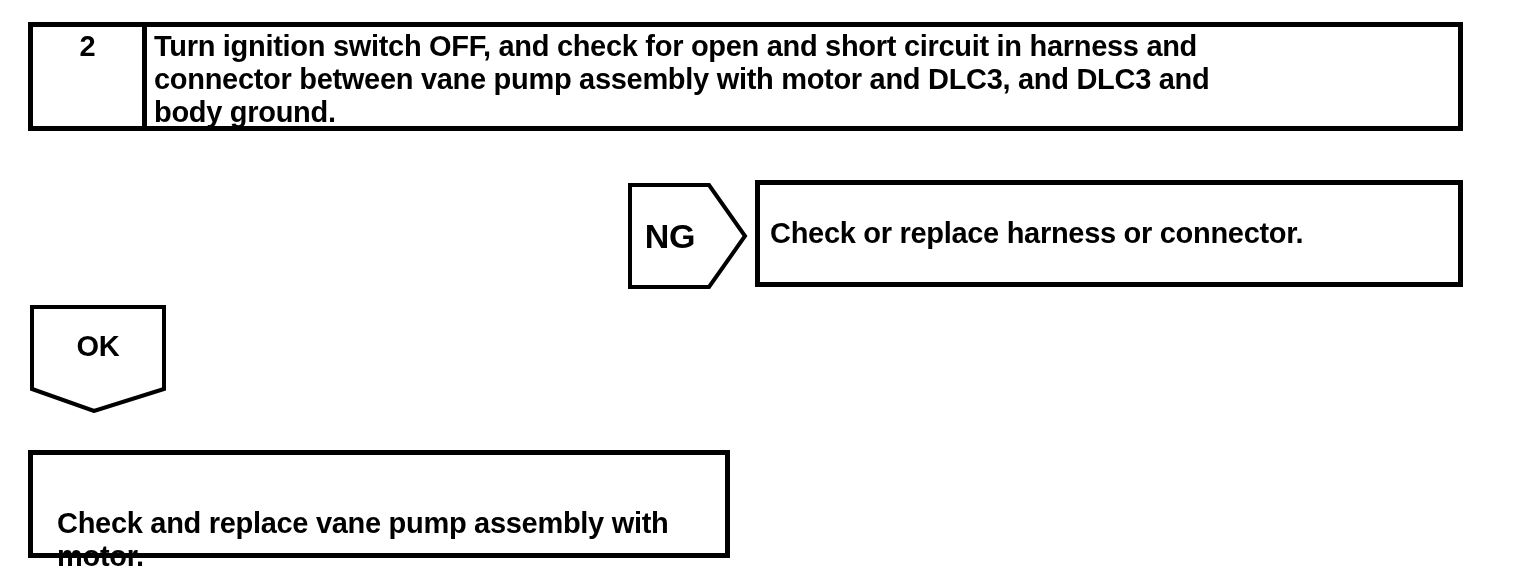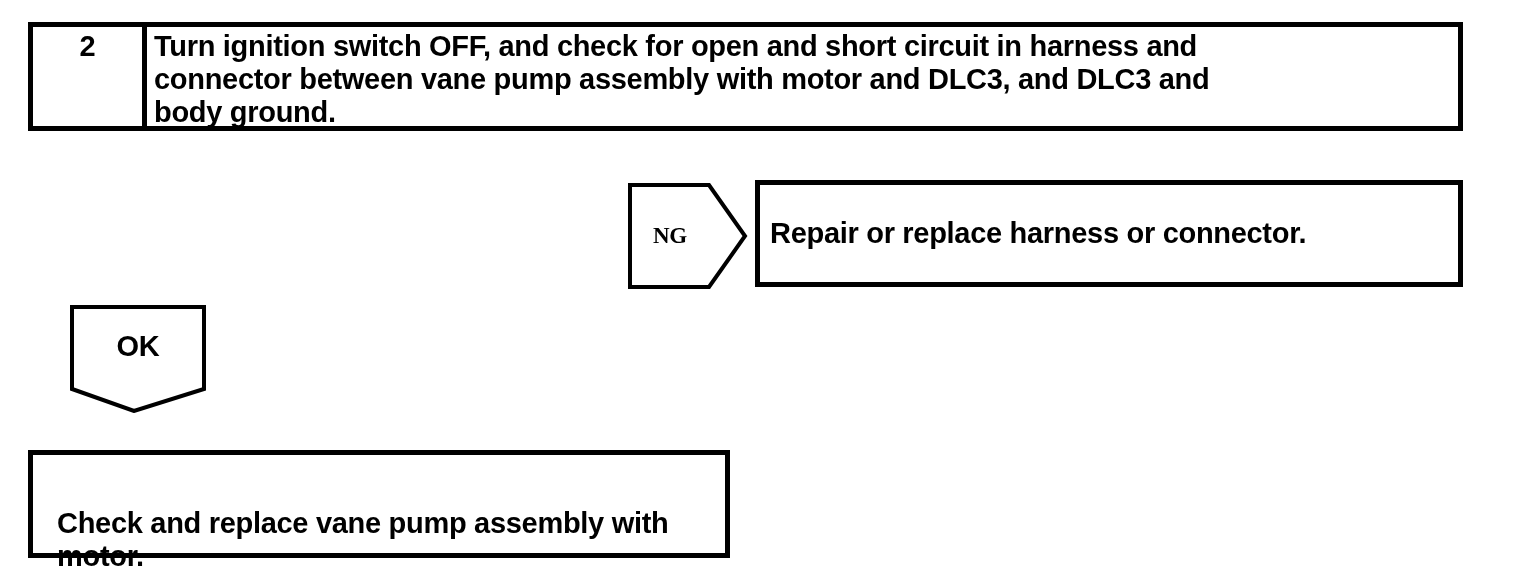--- a/index.html
+++ b/index.html
@@ -47,41 +47,40 @@
     width: 120px; height: 106px;
   }
   .ng-pentagon svg { position: absolute; left: 0; top: 0; }
   .ng-label {
     position: absolute;
     left: 0; top: 0;
     width: 84px; height: 100%;
     display: flex;
     align-items: center;
     justify-content: center;
-    font-size: 23px;
+    font-size: 34px;
     letter-spacing: -0.3px;
-    font-family: Liberation Serif, serif;
   }
   .ng-box {
     position: absolute;
     left: 755px; top: 180px;
     width: 708px; height: 107px;
     border: 5px solid #000;
     display: flex;
     align-items: center;
     padding-left: 10px;
     font-size: 29px;
     letter-spacing: -0.3px;
     background: #fff;
   }
   
   .ok-pentagon {
     position: absolute;
     left: 30px; top: 305px;
-    width: 136px; height: 108px; margin-left: 40px;
+    width: 136px; height: 108px;
   }
   .ok-pentagon svg { position: absolute; left: 0; top: 0; }
   .ok-label {
     position: absolute;
     left: 0; top: 25px;
     width: 100%;
     text-align: center;
     font-size: 29px;
     letter-spacing: -0.3px;
   }
@@ -112,21 +111,21 @@
   </div>
 
   <div class="ng-pentagon">
     <svg width="120" height="106" viewBox="0 0 120 106">
       <polygon points="2,2 81,2 117,53 81,104 2,104" fill="#ffffff" stroke="#000000" stroke-width="4"></polygon>
     </svg>
     <span class="ng-label">NG</span>
   </div>
 
   <div class="ng-box">
-    <span>Repair or replace harness or connector.</span>
+    <span>Check or replace harness or connector.</span>
   </div>
 
   <div class="ok-pentagon">
     <svg width="136" height="108" viewBox="0 0 136 108">
       <polygon points="2,2 134,2 134,84 64,106 2,84" fill="#ffffff" stroke="#000000" stroke-width="4"></polygon>
     </svg>
     <span class="ok-label">OK</span>
   </div>
 
   <div class="result-box">

